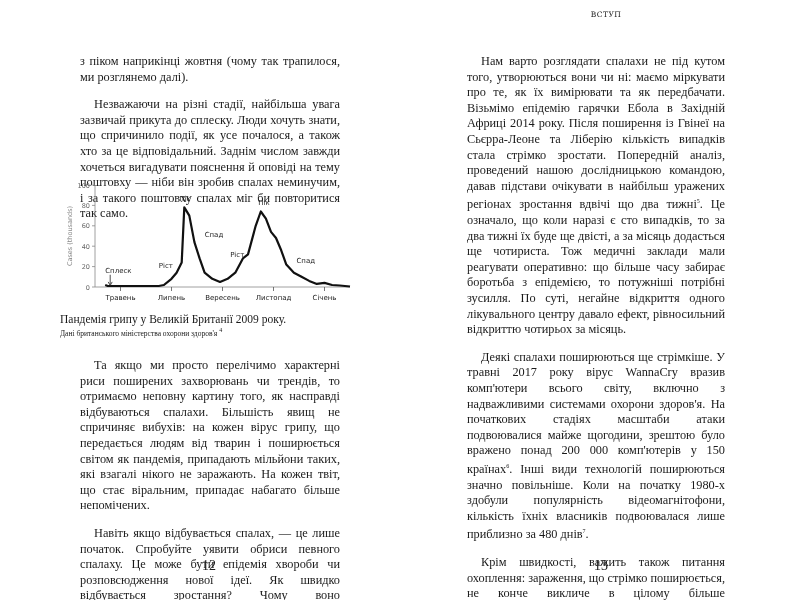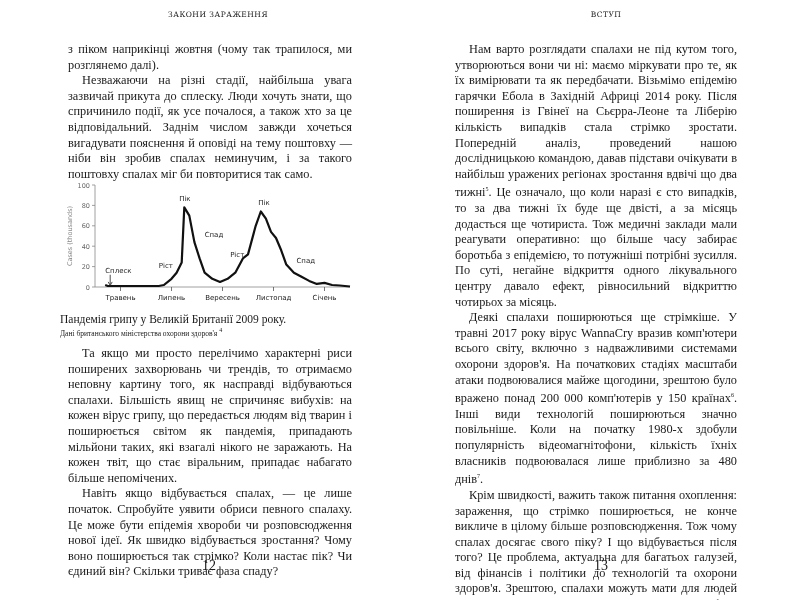--- a/index.html
+++ b/index.html
@@ -9,39 +9,38 @@
   .left { left: 0; width: 400px; }
   .right { left: 400px; width: 400px; text-decoration: underline; }
   .running-head { position: absolute; top: 10px; width: 100%; text-align: center;
                   font-size: 7.5px; letter-spacing: 0.5px; }
   .left .running-head { left: 18px; }
   .right .running-head { left: 6px; }
   .text { position: absolute; font-family: "Liberation Serif", serif; font-size: 12.3px;
           line-height: 15.6px; text-align: justify; }
   .left .text { left: 68px; width: 284px; }
   .right .text { left: 455px; width: 282px; left: 55px; }
-  .text p { margin: 0; text-indent: 0; }
+  .text p { margin: 12px; text-indent: 0; }
   .text p.ind { text-indent: 14px; }
   .t1 { top: 42px; }
   .t2 { top: 346px; }
   .rt { top: 42px; }
   .folio { position: absolute; top: 558px; font-family: "Liberation Serif", serif; font-size: 14px; }
   .left .folio { left: 202px; }
   .right .folio { left: 182px; margin-left: 12px; }
   .chart { position: absolute; left: 60px; top: 178px; width: 300px; height: 125px; }
   .caption { position: absolute; left: 60px; width: 290px; text-align: left; font-family: "Liberation Serif", serif; }
   .cap1 { top: 313px; font-size: 11.5px; }
   .cap2 { top: 327px; font-size: 7.5px; }
   sup { font-size: 6px; }
 </style>
 </head>
 <body>
 
 <div class="page left">
-  <div class="running-head">ЗАКОНИ ЗАРАЖЕННЯ</div>
   <div class="text t1">
     <p>з піком наприкінці жовтня (чому так трапилося, ми розглянемо далі).</p>
     <p class="ind">Незважаючи на різні стадії, найбільша увага зазвичай прикута до сплеску. Люди хочуть знати, що спричинило події, як усе почалося, а також хто за це відповідальний. Заднім числом завжди хочеться вигадувати пояснення й оповіді на тему поштовху — ніби він зробив спалах неминучим, і за такого поштовху спалах міг би повторитися так само.</p>
   </div>
 
   <svg class="chart" id="chart" viewBox="0 0 300 125" xmlns="http://www.w3.org/2000/svg">
       <line x1="35" y1="109" x2="290" y2="109" stroke="#888" stroke-width="0.8"></line>
       <line x1="35" y1="109" x2="35" y2="7" stroke="#888" stroke-width="0.8"></line>
       <line x1="32" y1="109" x2="35" y2="109" stroke="#888" stroke-width="0.8"></line>
       <text x="30" y="111.5" text-anchor="end" font-size="6.5" fill="#666" style="font-family:&quot;DejaVu Sans&quot;,sans-serif;">0</text>

